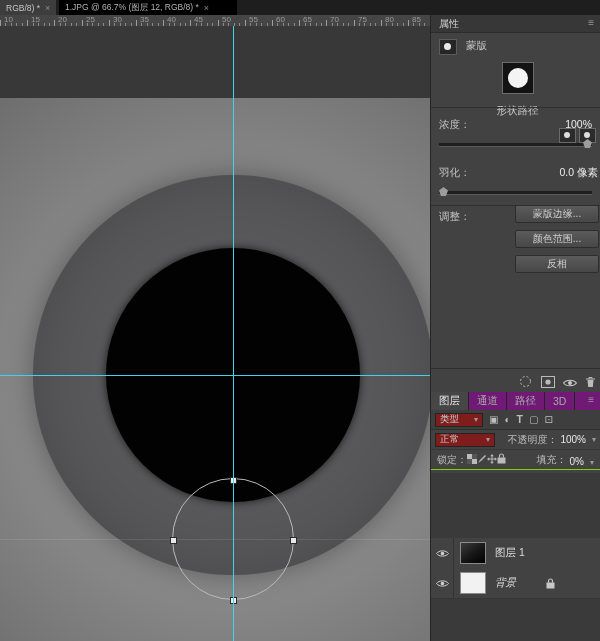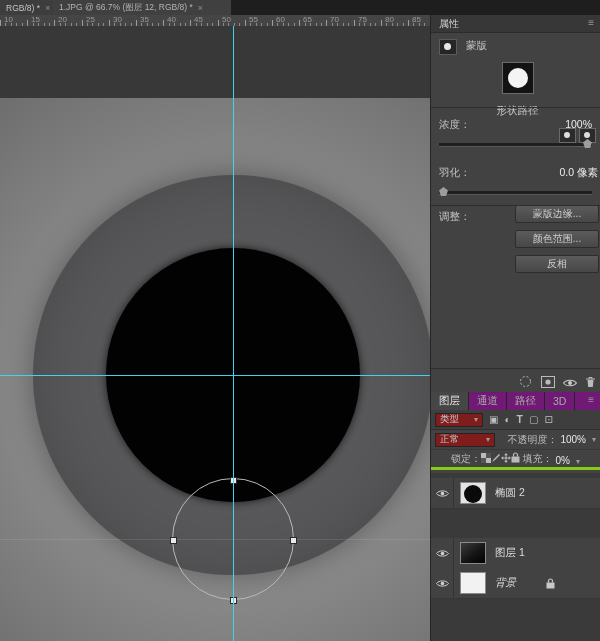--- a/index.html
+++ b/index.html
@@ -4,21 +4,21 @@
 <style>
   html,body{margin:0;padding:0;width:600px;height:641px;overflow:hidden;
     background:#3b3b3b;font-family:"Liberation Sans","DejaVu Sans",sans-serif;}
   .app{position:absolute;left:0;top:0;width:600px;height:641px;}
 
   
   .tabbar{position:absolute;left:0;top:0;width:600px;height:15px;background:#1e1e1e;}
   .tab{position:absolute;top:0;height:15px;display:flex;align-items:center;gap:5px;
     padding:0 6px;font-size:8.5px;color:#c6c6c6;white-space:nowrap;overflow:hidden;box-sizing:border-box;}
   .tab1{left:0;width:56px;background:#3d3d3d;}
-  .tab2{left:53px;width:178px;background:#404040;color:#b3b3b3;}
+  .tab2{left:59px;width:178px;background:#000000;color:#b3b3b3;}
   .tab-close{color:#8a8a8a;font-size:9px;flex:0 0 auto;}
 
   
   .ruler{position:absolute;left:0;top:15px;width:430px;height:11px;background:#454545;
     border-bottom:1px solid #222;}
   .ruler-num{position:absolute;top:0px;font-size:8px;color:#9a9a9a;}
   .ticks-minor{position:absolute;bottom:0;left:0;width:430px;height:3px;
     background:repeating-linear-gradient(90deg,#8a8a8a 0 1px,transparent 1px 5.44px);}
   .ticks-major{position:absolute;bottom:0;left:0;width:430px;height:6px;
     background:repeating-linear-gradient(90deg,#9c9c9c 0 1px,transparent 1px 27.2px);}
@@ -88,21 +88,21 @@
   .blend-select{width:60px;}
   .ar{color:#999;font-size:8px;margin-left:3px;}
   .ficon{color:#bdbdbd;font-size:10px;line-height:1;}
   .ficon.t{font-weight:bold;font-size:10.5px;}
 
   .blend-row{position:absolute;left:0;right:0;top:415px;height:20px;display:flex;align-items:center;
     gap:4px;padding:0 4px;box-sizing:border-box;font-size:10px;color:#bdbdbd;border-bottom:1px solid #373737;}
   .blend-row .right{margin-left:auto;display:flex;align-items:center;gap:3px;}
 
   .lock-row{position:absolute;left:0;right:0;top:435px;height:20px;display:flex;align-items:center;
-    padding:0 20px;box-sizing:border-box;font-size:10px;color:#bdbdbd;border-bottom:3px solid #84cc16;}
+    padding:0 6px;box-sizing:border-box;font-size:10px;color:#bdbdbd;border-bottom:1px solid #84cc16;}
   .lock-row .right{margin-left:auto;display:flex;align-items:flex-end;gap:3px;}
 
   .layer-list{position:absolute;left:0;right:0;top:458px;bottom:0;background:#3a3a3a;}
   .lrow{position:absolute;left:0;right:0;height:30px;background:#424242;border-bottom:1px solid #363636;
     display:flex;align-items:center;}
   .lrow.selected{background:#4d5a62;}
   .eye-cell{width:22px;height:30px;border-right:1px solid #333;display:flex;align-items:center;
     justify-content:center;flex:0 0 auto;}
   .thumb{width:26px;height:22px;margin-left:6px;border:1px solid #8a8a8a;background:#e4e4e4;
     position:relative;flex:0 0 auto;box-sizing:border-box;}
@@ -303,32 +303,20 @@
       </span>
       <span class="right">
         <span>填充：</span>
         <span style="color:#e8e8e8">0%</span>
         <span class="ar">▾</span>
       </span>
     </div>
 
     <div class="layer-list"></div>
 
-    <div class="lrow" style="top:463px">
-      <span class="eye-cell">
-        <svg width="13" height="9" viewBox="0 0 13 9">
-            <path d="M0.5 4.5 C3 1 10 1 12.5 4.5 C10 8 3 8 0.5 4.5 Z" fill="none" stroke="#d0d0d0"></path>
-            <circle cx="6.5" cy="4.5" r="1.8" fill="#d0d0d0"></circle>
-          </svg>
-      </span>
-      <span class="thumb">
-          <span class="circ"></span>
-        </span>
-      <span class="lname">椭圆 2</span>
-    </div>
 
 
     <div class="lrow" style="top:523px">
       <span class="eye-cell">
         <svg width="13" height="9" viewBox="0 0 13 9">
             <path d="M0.5 4.5 C3 1 10 1 12.5 4.5 C10 8 3 8 0.5 4.5 Z" fill="none" stroke="#d0d0d0"></path>
             <circle cx="6.5" cy="4.5" r="1.8" fill="#d0d0d0"></circle>
           </svg>
       </span>
       <span class="thumb photo"></span>

